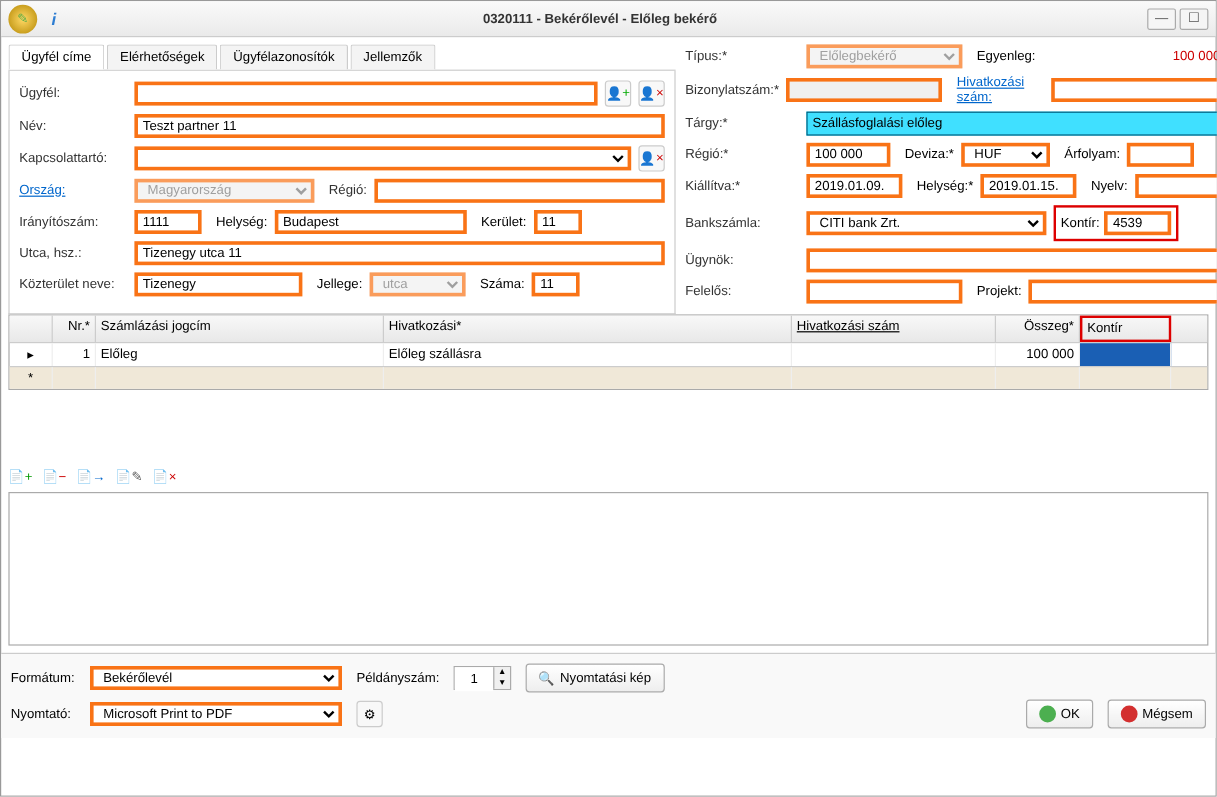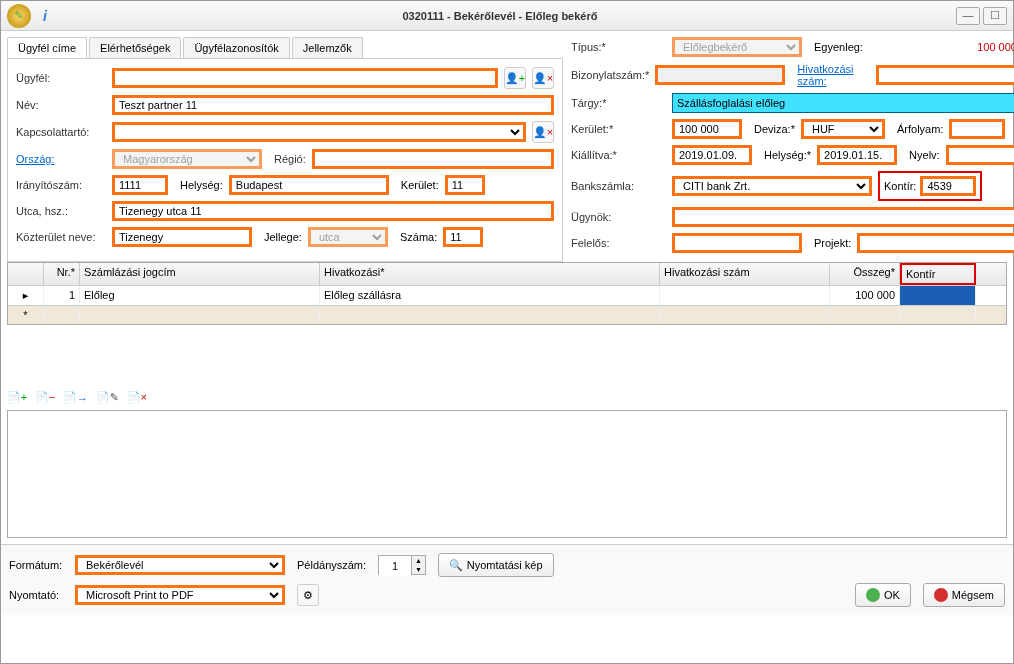--- a/index.html
+++ b/index.html
@@ -33,21 +33,21 @@
 .tabs2 { display: flex; border-bottom: 1px solid #ccc; margin-top: 8px; }
 .grid { border: 1px solid #aaa; }
 .grid-header { display: flex; background: linear-gradient(#f8f8f8,#e8e8e8); }
 .gh-cell { border-right: 1px solid #ccc; padding: 3px 4px; }
 .grid-row { display: flex; border-top: 1px solid #ccc; }
 .gr-cell { border-right: 1px solid #eee; padding: 3px 4px; min-height: 18px; }
 .indicator { width: 36px; text-align: center; }
 .c-nr { width: 36px; text-align:right;}
 .c-jogcim { width: 240px; }
 .c-megnev { width: 340px; }
-.c-hivszam { width: 170px; }
+.c-hivszam { width: 170px; text-decoration: underline; }
 .c-osszeg { width: 70px; text-align: right; }
 .c-kontir { width: 76px; }
 .c-kontir.header-red { border: 2px solid #d00; }
 .c-kontir.cell-sel { background: #1a5fb4; }
 .grid-empty { background: #f0e8d8; }
 .icon-row { display:flex; gap:8px; padding:6px 0; }
 .note-area { height: 128px; border:1px solid #aaa; background:#fff;}
 .bottom-bar { border-top: 1px solid #ccc; padding: 8px; display: flex; flex-direction: column; gap: 6px; background:#f9f9f9;}
 .btn { display:inline-flex; align-items:center; gap:4px; height:24px; padding:0 10px; border:1px solid #aaa; border-radius:3px; background:linear-gradient(#fff,#eee); cursor:pointer;}
 .btn .dot { width:14px;height:14px;border-radius:50%; display:inline-block;}
@@ -141,24 +141,24 @@
           <span class="lbl">Bizonylatszám:*</span>
           <input type="text" class="input-like disabled" style="width: 130px;" value="">
           <span class="link ml">Hivatkozási szám:</span>
           <input type="text" class="flex1" value="" style="">
         </div>
         <div class="row">
           <span class="lbl">Tárgy:*</span>
           <input type="text" class="flex1 highlight-cyan" value="Szállásfoglalási előleg" style="">
         </div>
         <div class="row">
-          <span class="lbl">Kerület:*</span>
+          <span class="lbl">Régió:*</span>
           <input type="text" style="width: 70px;" value="100 000">
           <span class="ml">Deviza:*</span>
-          <select style="width:84px;" class="green-tri"><option>HUF</option></select>
+          <select style="width:74px;" class="green-tri"><option>HUF</option></select>
           <span class="ml">Árfolyam:</span>
           <input type="text" style="width: 56px;" value="">
         </div>
         <div class="row">
           <span class="lbl">Kiállítva:*</span>
           <input type="text" style="width: 80px;" value="2019.01.09.">
           <span class="ml">Helység:*</span>
           <input type="text" style="width: 80px;" value="2019.01.15.">
           <span class="ml">Nyelv:</span>
           <select class="flex1"><option></option></select>

